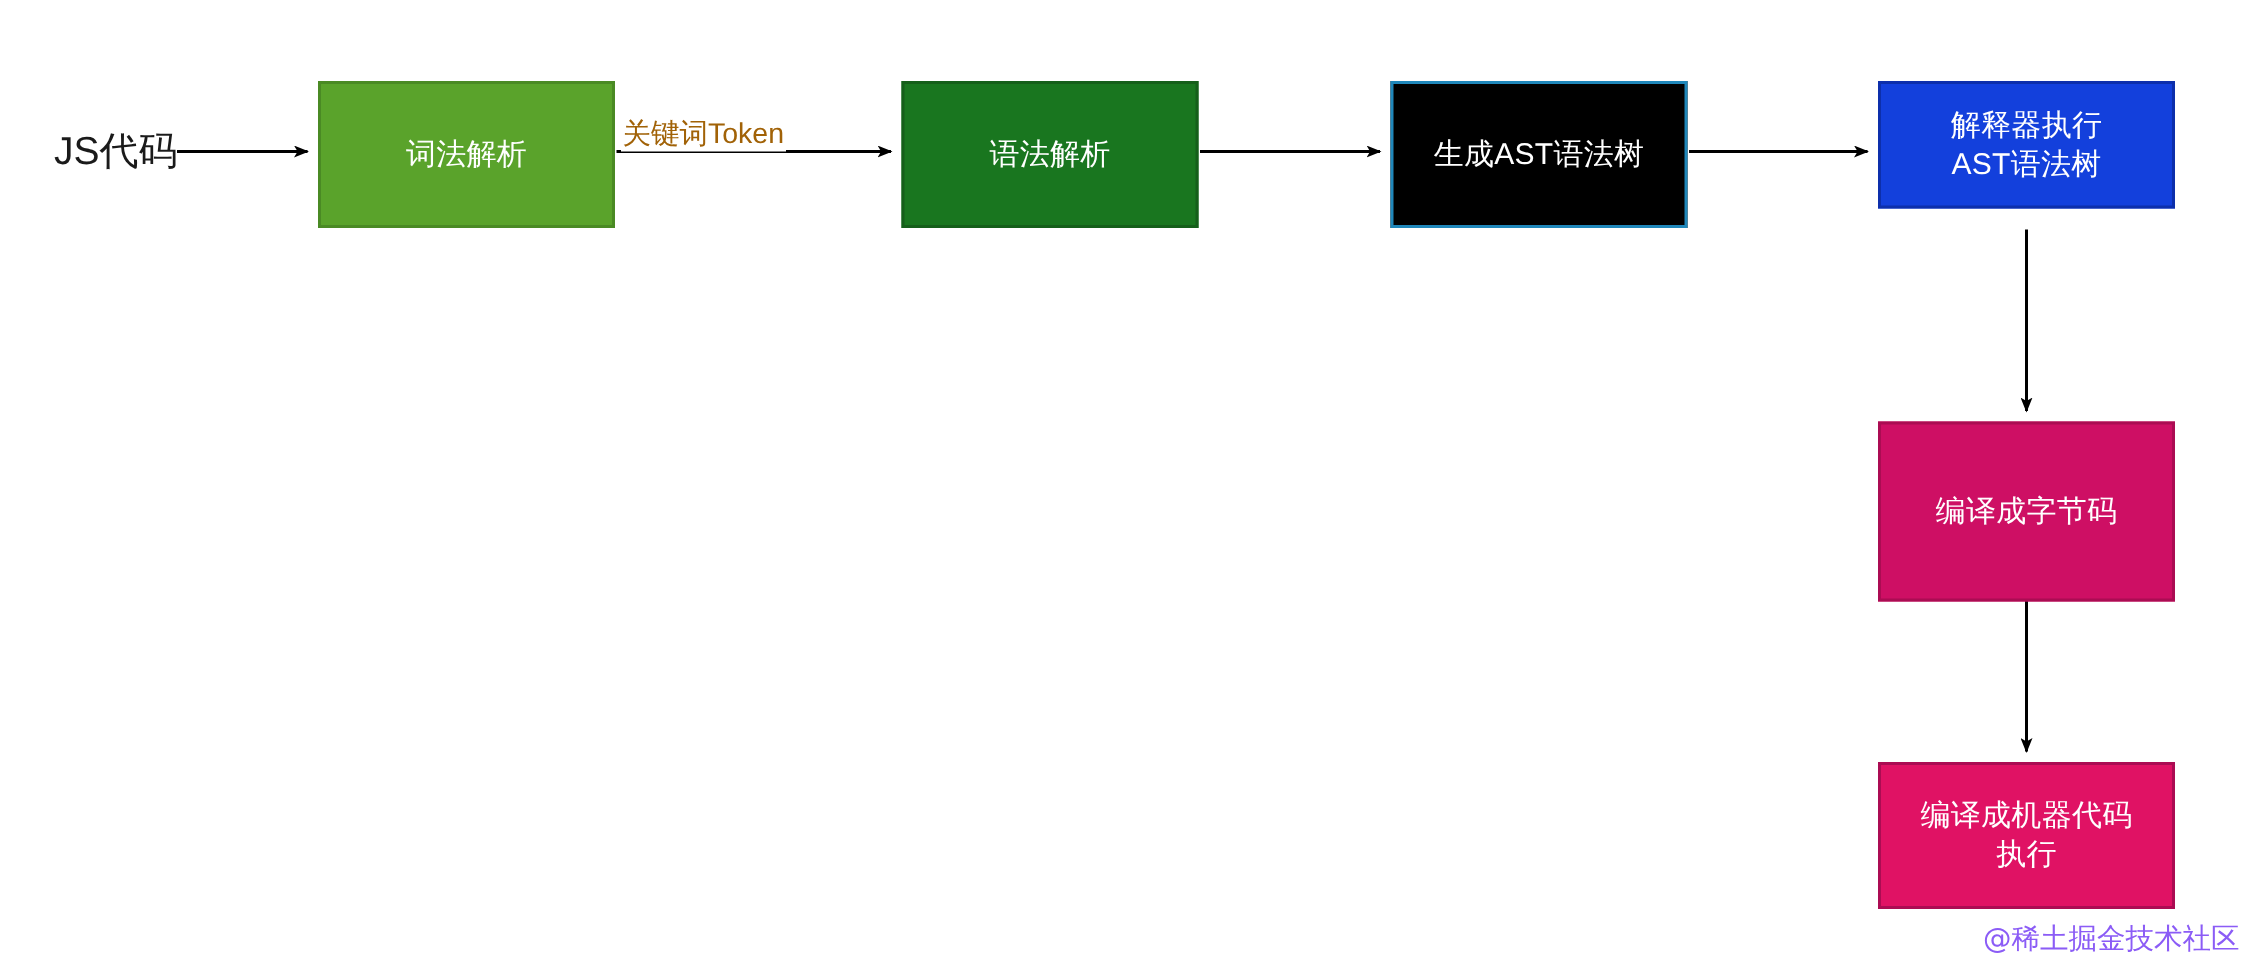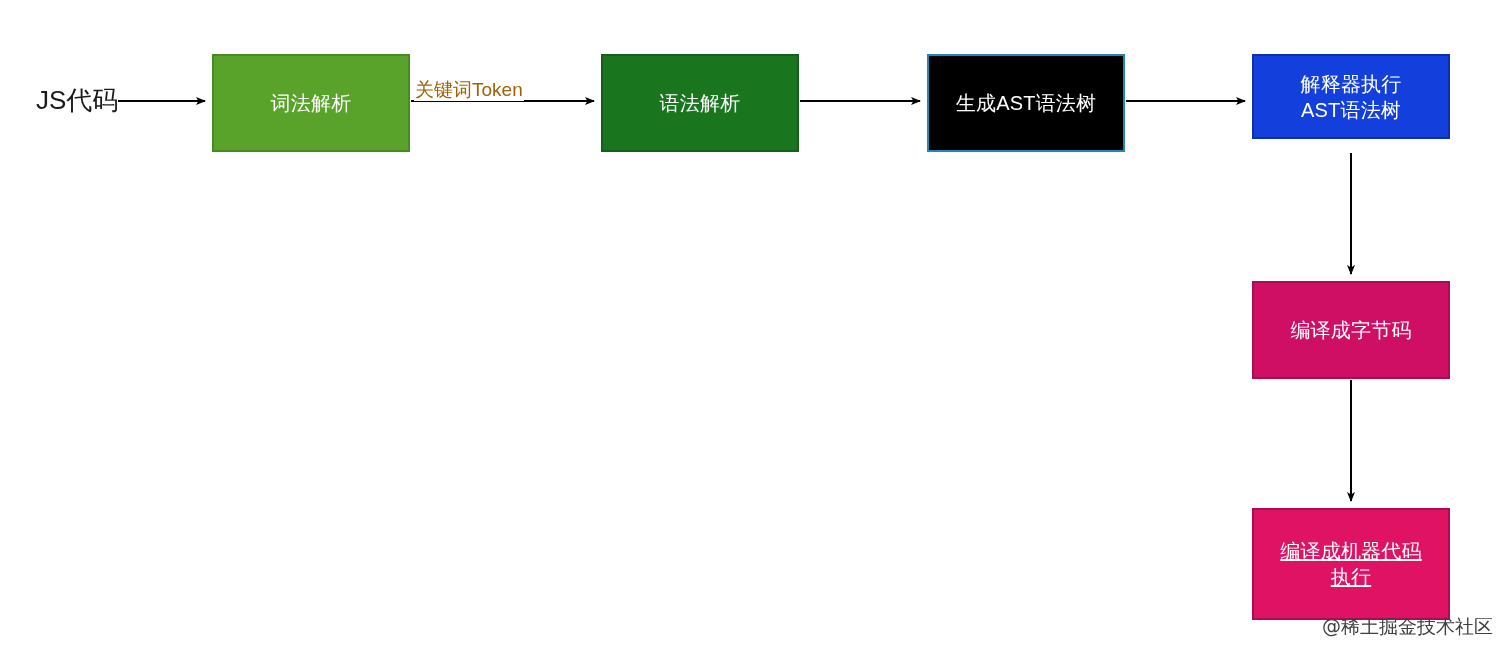--- a/index.html
+++ b/index.html
@@ -47,21 +47,21 @@
     position: absolute;
     color: #a16207;
     font-size: 19px;
     line-height: 22px;
     white-space: nowrap;
     background: #ffffff;
     padding: 0 1px;
   }
   .watermark {
     position: absolute;
-    color: #404040;
+    color: #8b5cf6;
     font-size: 19px;
     line-height: 24px;
     white-space: nowrap;
     font-family: "DejaVu Sans", "Liberation Sans", sans-serif;
   }
   svg.edges {
     position: absolute;
     left: 0;
     top: 0;
     width: 1512px;
@@ -105,20 +105,20 @@
 
   <div class="node" style="left:212px; top:54px; width:198px; height:98px; background:#5aa32b; border-color:#4a8a24;">词法解析</div>
 
   <div class="node" style="left:601px; top:54px; width:198px; height:98px; background:#19761f; border-color:#155f1a;">语法解析</div>
 
   <div class="node" style="left:927px; top:54px; width:198px; height:98px; background:#000000; border-color:#1f87ba;">生成AST语法树</div>
 
   <div class="node" style="left:1252px; top:54px; width:198px; height:85px; background:#1340dc; border-color:#0d2fab;">解释器执行
 AST语法树</div>
 
-  <div class="node" style="left:1252px; top:281px; width:198px; height:98px; background:#ce0f64; border-color:#ab0c53;">编译成字节码</div>
+  <div class="node" style="left:1252px; top:281px; width:198px; height:120px; background:#ce0f64; border-color:#ab0c53;">编译成字节码</div>
 
-  <div class="node" style="left:1252px; top:508px; width:198px; height:112px; background:#e01264; border-color:#ab0c53;text-decoration:underline;">编译成机器代码
+  <div class="node" style="left:1252px; top:508px; width:198px; height:98px; background:#e01264; border-color:#ab0c53;">编译成机器代码
 执行</div>
 
   <div class="watermark" style="left:1322px; top:614px;">@稀土掘金技术社区</div>
 
 </div>
 
 </body></html>

